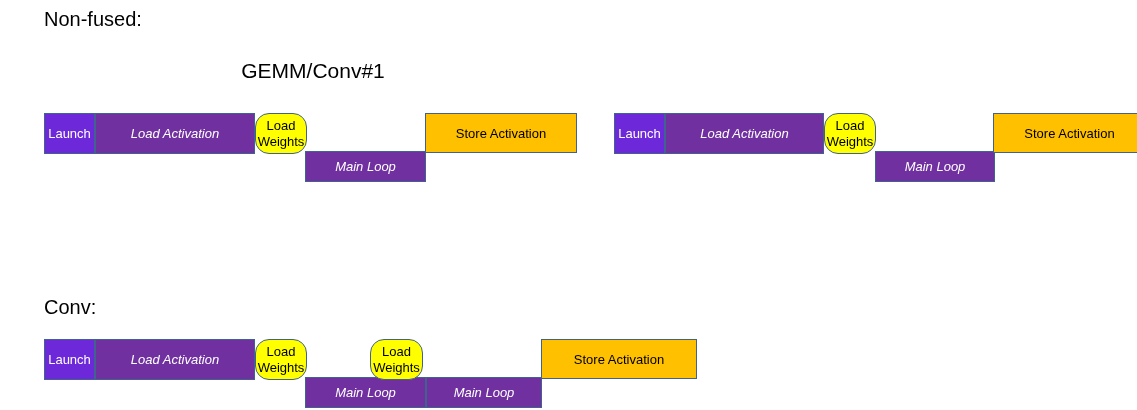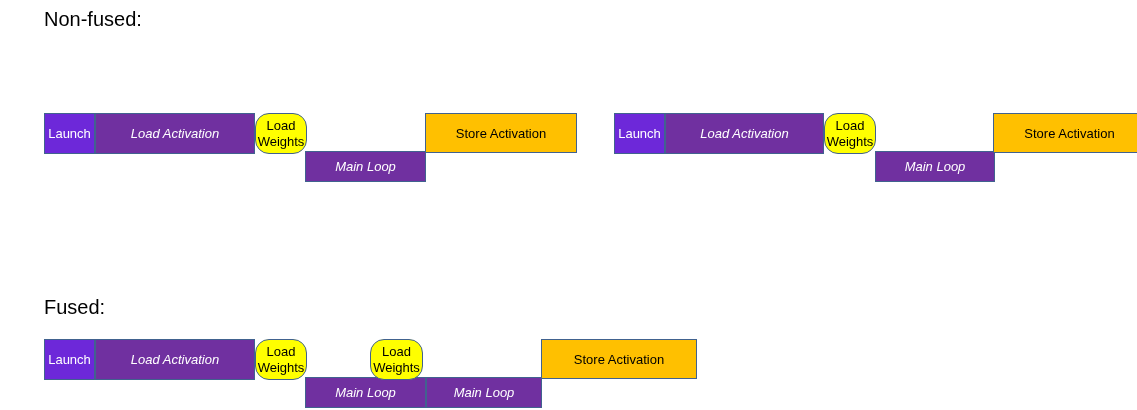--- a/index.html
+++ b/index.html
@@ -78,20 +78,21 @@
     width: 100%;
   }
 </style>
 </head>
 <body>
 
 <div id="canvas">
 
   <div class="section-label" style="left:15px; top:7px;">Non-fused:</div>
 
+  <div class="group-title" style="left:184px; top:58px; width:200px;">GEMM/Conv#1</div>
 
 
   <div class="bar bar-launch" style="left:15px; top:113px; width:51px; height:41px;">
     <span class="bar-label">Launch</span>
   </div>
 
   <div class="bar bar-purple" style="left:66px; top:113px; width:160px; height:41px;">
     <span class="bar-label">Load Activation</span>
   </div>
 
@@ -122,21 +123,21 @@
   </div>
 
   <div class="bar bar-purple" style="left:846px; top:151px; width:120px; height:31px;">
     <span class="bar-label">Main Loop</span>
   </div>
 
   <div class="bar bar-orange" style="left:964px; top:113px; width:153px; height:40px;">
     <span class="bar-label">Store Activation</span>
   </div>
 
-  <div class="section-label" style="left:15px; top:295px;">Fused:</div>
+  <div class="section-label" style="left:15px; top:295px;">Conv:</div>
 
   <div class="bar bar-launch" style="left:15px; top:339px; width:51px; height:41px;">
     <span class="bar-label">Launch</span>
   </div>
 
   <div class="bar bar-purple" style="left:66px; top:339px; width:160px; height:41px;">
     <span class="bar-label">Load Activation</span>
   </div>
 
   <div class="bar bar-purple" style="left:276px; top:377px; width:121px; height:31px;">

